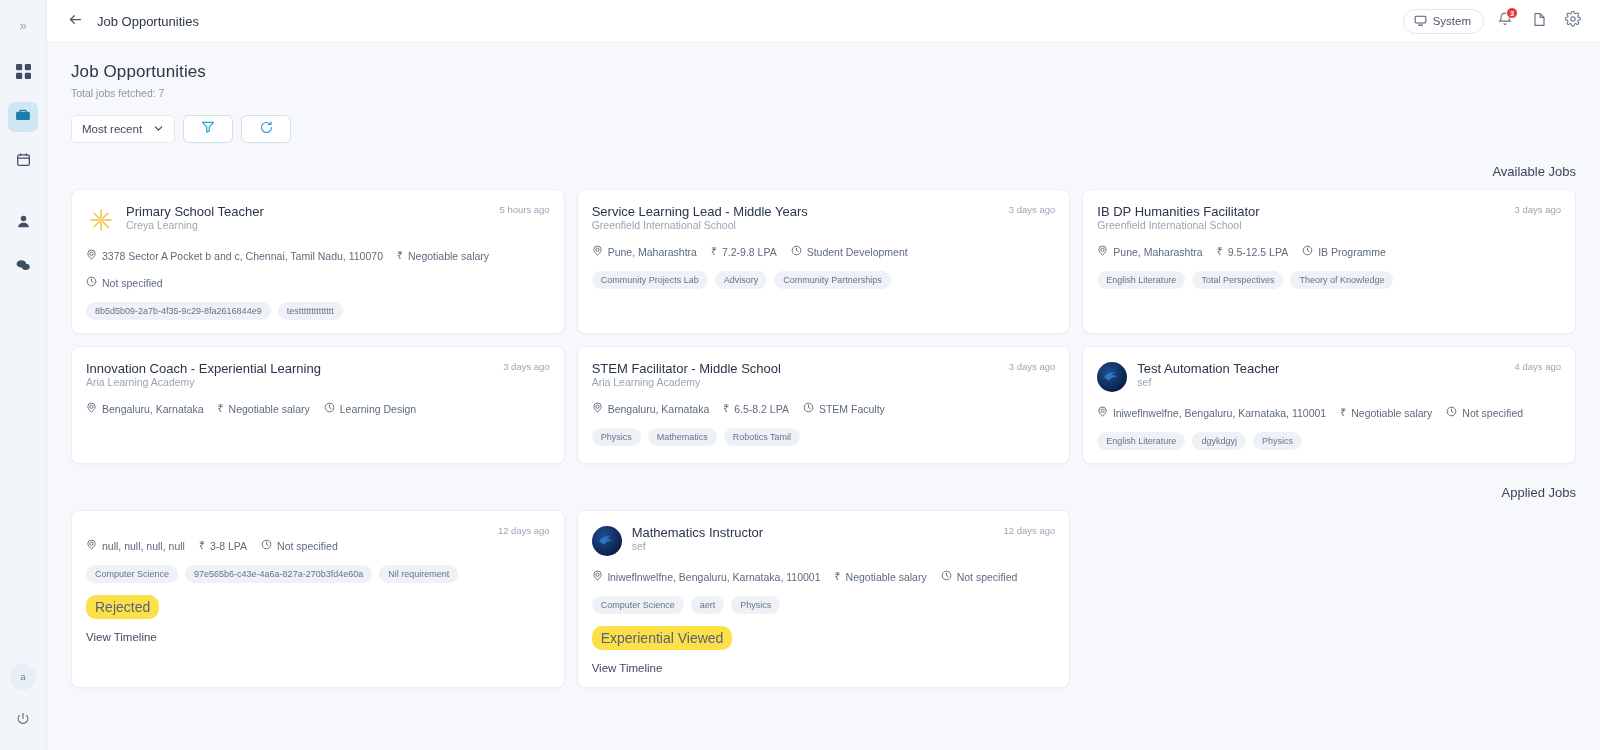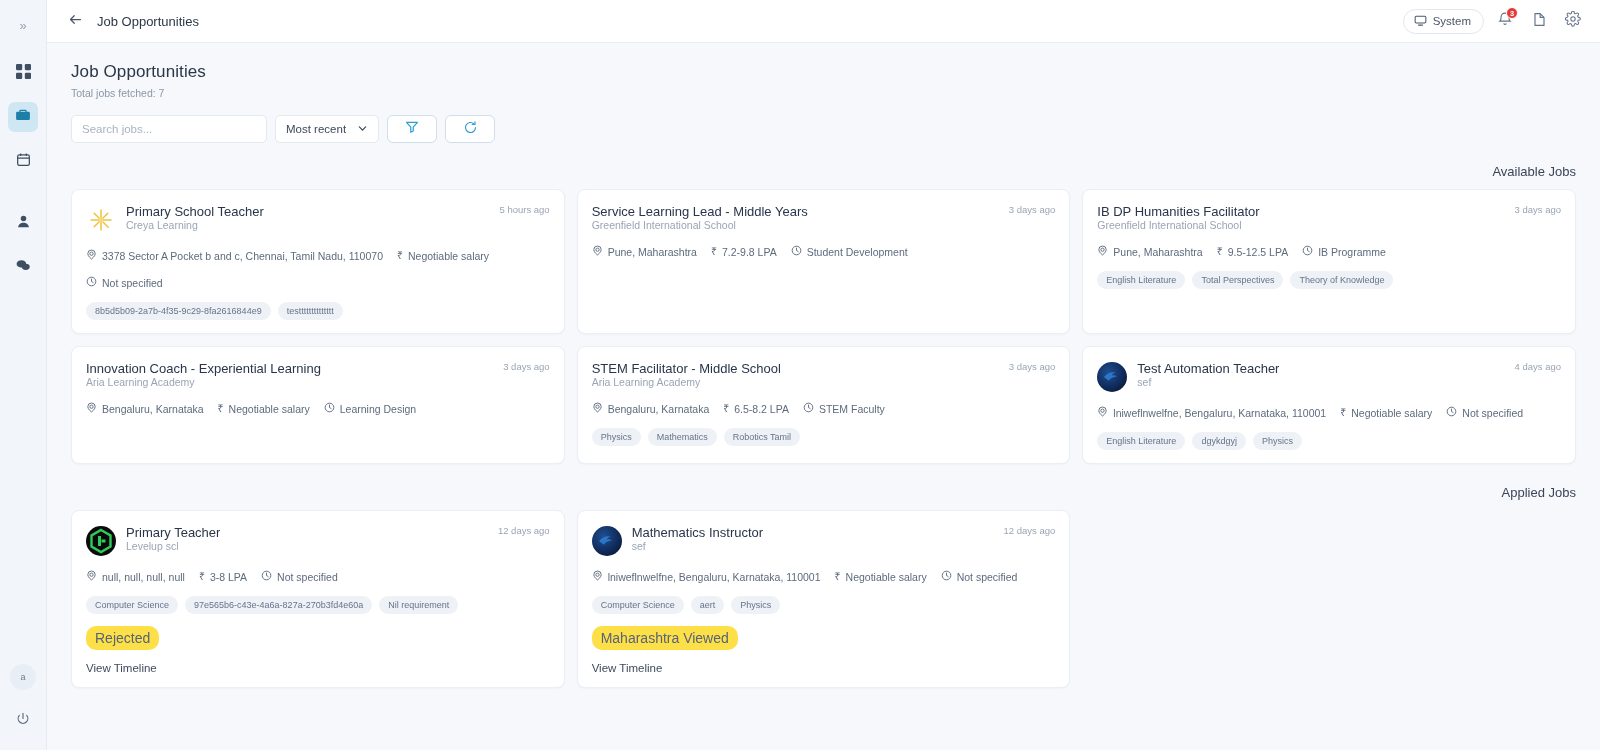--- a/index.html
+++ b/index.html
@@ -267,21 +267,20 @@
         </div>
       </div>
     </div>
 
     <div class="content">
 
       <div class="page-title">Job Opportunities</div>
       <div class="page-sub">Total jobs fetched: 7</div>
 
       <div class="toolbar">
-        <input class="search-input" type="text" placeholder="Search jobs..." style="">
 
         <div class="select-wrap">
           <span>Most recent</span>
           <span class="select-chev">
             <svg width="11" height="11" viewBox="0 0 14 14" fill="none" stroke="currentColor" stroke-width="1.6" stroke-linecap="round" stroke-linejoin="round">
                 <path d="M3 5l4 4 4-4"></path>
               </svg>
           </span>
         </div>
 
@@ -349,20 +348,25 @@
               <span class="meta"><span><svg width="11" height="11" viewBox="0 0 14 14" fill="none" stroke="currentColor" stroke-width="1.2">
                     <circle cx="7" cy="6" r="2.1"></circle>
                     <path d="M7 1.3a4.7 4.7 0 0 1 4.7 4.7c0 3.3-4.7 6.7-4.7 6.7S2.3 9.3 2.3 6A4.7 4.7 0 0 1 7 1.3z"></path>
                   </svg></span>Pune, Maharashtra</span>
               <span class="meta"><span class="rupee">₹</span>7.2-9.8 LPA</span>
               <span class="meta"><span><svg width="11" height="11" viewBox="0 0 14 14" fill="none" stroke="currentColor" stroke-width="1.2">
                     <circle cx="7" cy="7" r="5.5"></circle>
                     <path d="M7 3.9V7l2.1 1.3" stroke-linecap="round"></path>
                   </svg></span>Student Development</span>
             </div>
+            <div class="tags">
+              <span class="tag">Community Projects Lab</span>
+              <span class="tag">Advisory</span>
+              <span class="tag">Community Partnerships</span>
+            </div>
           </div>
           <div class="card">
             <span class="time-ago">3 days ago</span>
             <div class="card-head">
               <div class="card-titles">
                 <div class="job-title">IB DP Humanities Facilitator</div>
                 <div class="job-org">Greenfield International School</div>
               </div>
             </div>
             <div class="meta-row">
@@ -454,33 +458,21 @@
             <div class="tags">
               <span class="tag">English Literature</span>
               <span class="tag">dgykdgyj</span>
               <span class="tag">Physics</span>
             </div>
           </div>
         </div>
 
       <div class="section-title">Applied Jobs</div>
       <div class="grid-applied" id="applied-grid">
-          <div class="card"><span class="time-ago">12 days ago</span><div class="card-head">
-              <div class="logo hex">
-                <svg width="28" height="28" viewBox="0 0 28 28">
-                  <polygon points="14,3 23.5,8.5 23.5,19.5 14,25 4.5,19.5 4.5,8.5" fill="none" stroke="#2ecc5a" stroke-width="2.4"></polygon>
-                  <rect x="11" y="9" width="3" height="10" fill="#2ecc5a"></rect>
-                  <rect x="14.5" y="12.5" width="4" height="3" fill="#2ecc5a"></rect>
-                </svg>
-              </div>
-              <div class="card-titles">
-                <div class="job-title">Primary Teacher</div>
-                <div class="job-org">Levelup scl</div>
-              </div>
-            </div><div class="meta-row">
+          <div class="card"><span class="time-ago">12 days ago</span><div class="meta-row">
               <span class="meta"><span><svg width="11" height="11" viewBox="0 0 14 14" fill="none" stroke="currentColor" stroke-width="1.2">
                     <circle cx="7" cy="6" r="2.1"></circle>
                     <path d="M7 1.3a4.7 4.7 0 0 1 4.7 4.7c0 3.3-4.7 6.7-4.7 6.7S2.3 9.3 2.3 6A4.7 4.7 0 0 1 7 1.3z"></path>
                   </svg></span>null, null, null, null</span>
               <span class="meta"><span class="rupee">₹</span>3-8 LPA</span>
               <span class="meta"><span><svg width="11" height="11" viewBox="0 0 14 14" fill="none" stroke="currentColor" stroke-width="1.2">
                     <circle cx="7" cy="7" r="5.5"></circle>
                     <path d="M7 3.9V7l2.1 1.3" stroke-linecap="round"></path>
                   </svg></span>Not specified</span>
             </div><div class="tags">
@@ -505,18 +497,18 @@
                   </svg></span>lniweflnwelfne, Bengaluru, Karnataka, 110001</span>
               <span class="meta"><span class="rupee">₹</span>Negotiable salary</span>
               <span class="meta"><span><svg width="11" height="11" viewBox="0 0 14 14" fill="none" stroke="currentColor" stroke-width="1.2">
                     <circle cx="7" cy="7" r="5.5"></circle>
                     <path d="M7 3.9V7l2.1 1.3" stroke-linecap="round"></path>
                   </svg></span>Not specified</span>
             </div><div class="tags">
               <span class="tag">Computer Science</span>
               <span class="tag">aert</span>
               <span class="tag">Physics</span>
-            </div><span class="status-tag">Maharashtra Viewed</span><span class="timeline-link">View Timeline</span></div>
+            </div><span class="status-tag">Experiential Viewed</span><span class="timeline-link">View Timeline</span></div>
         </div>
 
     </div>
   </div>
 </div>
 
 </body></html>

